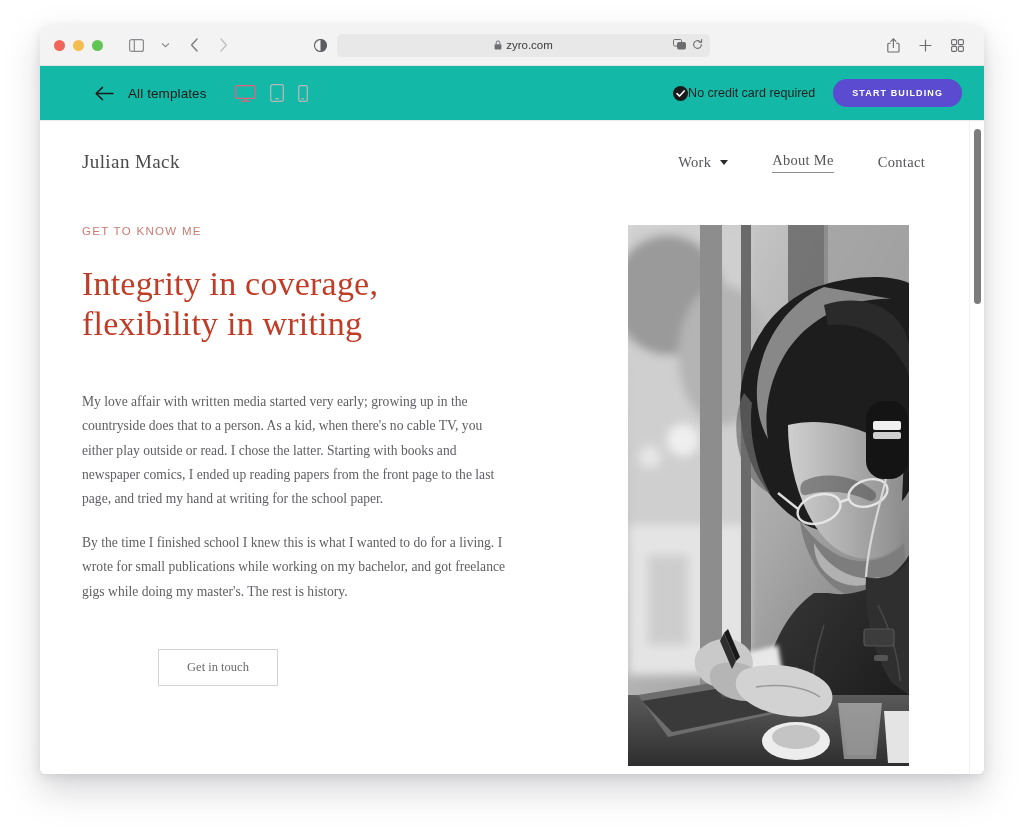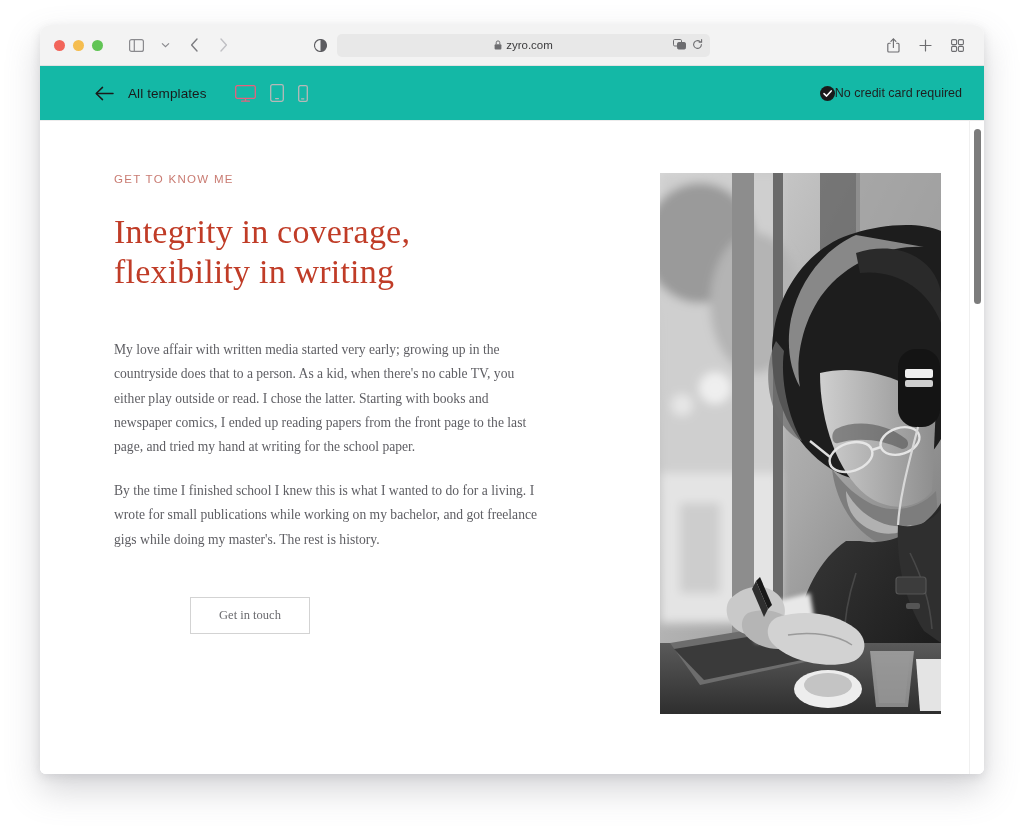--- a/index.html
+++ b/index.html
@@ -225,21 +225,20 @@
     width: 0; height: 0;
     border-left: 4px solid transparent;
     border-right: 4px solid transparent;
     border-top: 5px solid #2b2b2b;
   }
 
   
   .hero {
     display: flex;
     padding-top: 52px;
-    padding-left: 32px;
   }
   .hero-left {
     width: 585px;
     padding-left: 42px;
     padding-right: 20px;
   }
   .eyebrow {
     font-size: 11.5px;
     letter-spacing: 1.3px;
     color: #c97b72;
@@ -424,27 +423,43 @@
       <div class="zyro-right">
         <div class="no-cc">
           <span class="check-icon">
             <svg width="15" height="15" viewBox="0 0 15 15">
               <circle cx="7.5" cy="7.5" r="7.5" fill="#1a1a1a"></circle>
               <polyline points="4,7.6 6.6,10.1 11.2,4.9" fill="none" stroke="#ffffff" stroke-width="1.5" stroke-linecap="round" stroke-linejoin="round"></polyline>
             </svg>
           </span>
           <span>No credit card required</span>
         </div>
+        <button class="start-btn">START BUILDING</button>
       </div>
     </div>
 
     <div class="site-viewport">
 
       <div class="site">
 
+        <div class="site-header">
+          <div class="brand">Julian Mack</div>
+          <nav class="site-nav">
+            <span class="nav-item">
+              <span>Work</span>
+              <span class="caret"></span>
+            </span>
+            <span class="nav-item active">
+              <span>About Me</span>
+            </span>
+            <span class="nav-item">
+              <span>Contact</span>
+            </span>
+          </nav>
+        </div>
 
         <div class="hero">
           <div class="hero-left">
             <div class="eyebrow">GET TO KNOW ME</div>
             <h1 class="headline">
               <span>Integrity in coverage,</span><br>
               <span>flexibility in writing</span>
             </h1>
             <p class="para">My love affair with written media started very early; growing up in the countryside does that to a person. As a kid, when there's no cable TV, you either play outside or read. I chose the latter. Starting with books and newspaper comics, I ended up reading papers from the front page to the last page, and tried my hand at writing for the school paper.</p>
             <p class="para">By the time I finished school I knew this is what I wanted to do for a living. I wrote for small publications while working on my bachelor, and got freelance gigs while doing my master's. The rest is history.</p>

